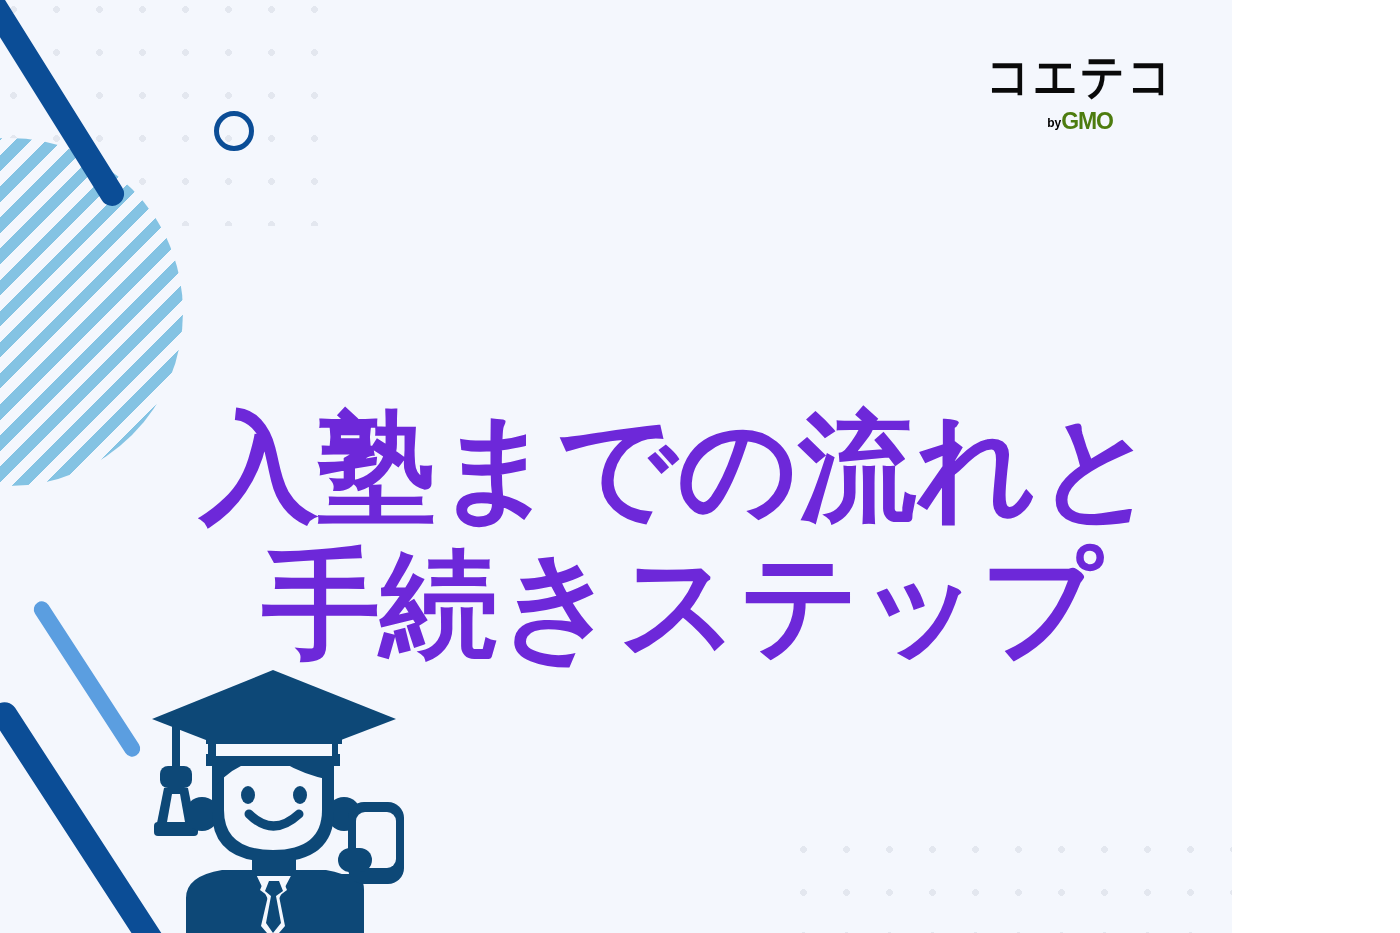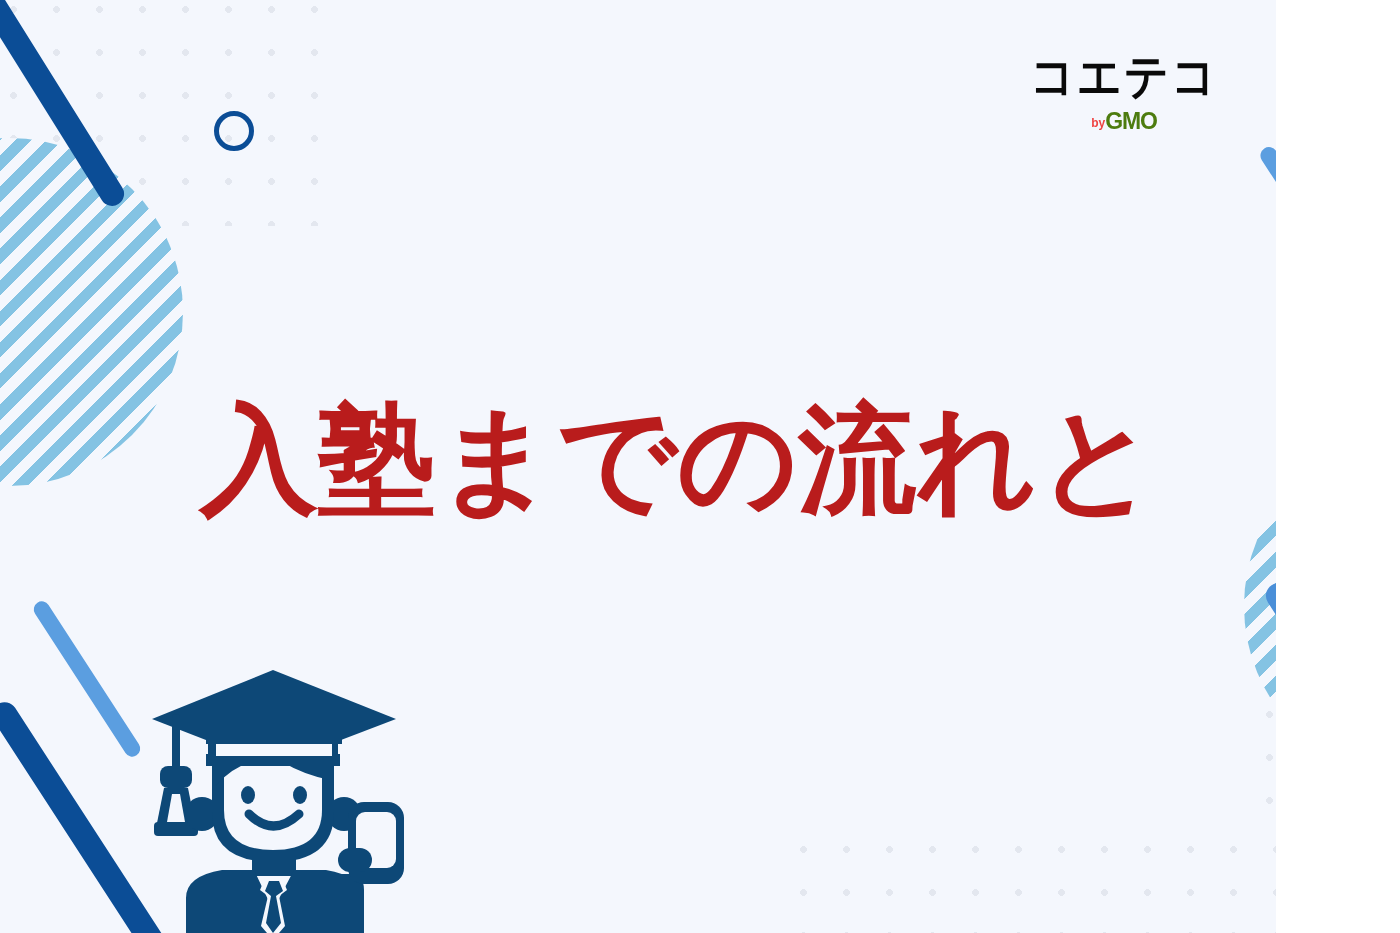--- a/index.html
+++ b/index.html
@@ -8,21 +8,20 @@
     padding: 0;
     background: #ffffff;
   }
   #banner {
     position: relative;
     width: 1232px;
     height: 933px;
     overflow: hidden;
     background: #f4f7fd;
     font-family: "Liberation Sans", "DejaVu Sans", sans-serif;
-    padding-left: 44px;
   }
 
   
   .dotgrid {
     position: absolute;
     background-image: radial-gradient(#e3e7ef 3.2px, transparent 3.3px);
     background-size: 43px 43px;
     background-position: 0 0;
     pointer-events: none;
   }
@@ -125,39 +124,39 @@
     transform-origin: top center;
   }
   #logo-sub {
     display: block;
     margin-top: 14px;
     white-space: nowrap;
   }
   #logo-by {
     font-size: 12px;
     font-weight: 700;
-    color: #ef4444;
+    color: #000000;
     vertical-align: 2px;
     letter-spacing: 0;
   }
   #logo-gmo {
     font-size: 23px;
     font-weight: 700;
     color: #4d7c0f;
     letter-spacing: -1.2px;
   }
 
   
   #headline {
     position: absolute;
     left: 200px;
-    top: 314px;
+    top: 330px;
     width: 1010px;
-    color: #b91c1c;
-    font-family: Liberation Serif, serif;
+    color: #6d28d9;
+    font-family: Liberation Mono, monospace;
     font-weight: 700;
     font-size: 118px;
     line-height: 1.16;
     letter-spacing: 0px;
     white-space: nowrap;
   }
   #headline .line { display: block; }
   #headline .line-2 { margin-left: 62px; }
 
   
@@ -193,20 +192,21 @@
 
   <div id="logo">
     <span id="logo-mark">コエテコ</span>
     <span id="logo-sub">
       <span id="logo-by">by</span><span id="logo-gmo">GMO</span>
     </span>
   </div>
 
   <h1 id="headline">
     <span class="line line-1">入塾までの流れと</span>
+    <span class="line line-2">手続きステップ</span>
   </h1>
 
   <svg id="graduate-icon" viewBox="0 0 265 271" aria-hidden="true">
     <g fill="#0d4877">
 
       <path d="M123 8 L246 57 L123 104 L2 57 Z"></path>
 
       <path d="M58 68 L58 96 Q58 104 66 104 L180 104 Q188 104 188 96 L188 68 L123 94 Z"></path>
 
       <rect x="22" y="52" width="8" height="62" rx="4"></rect>

